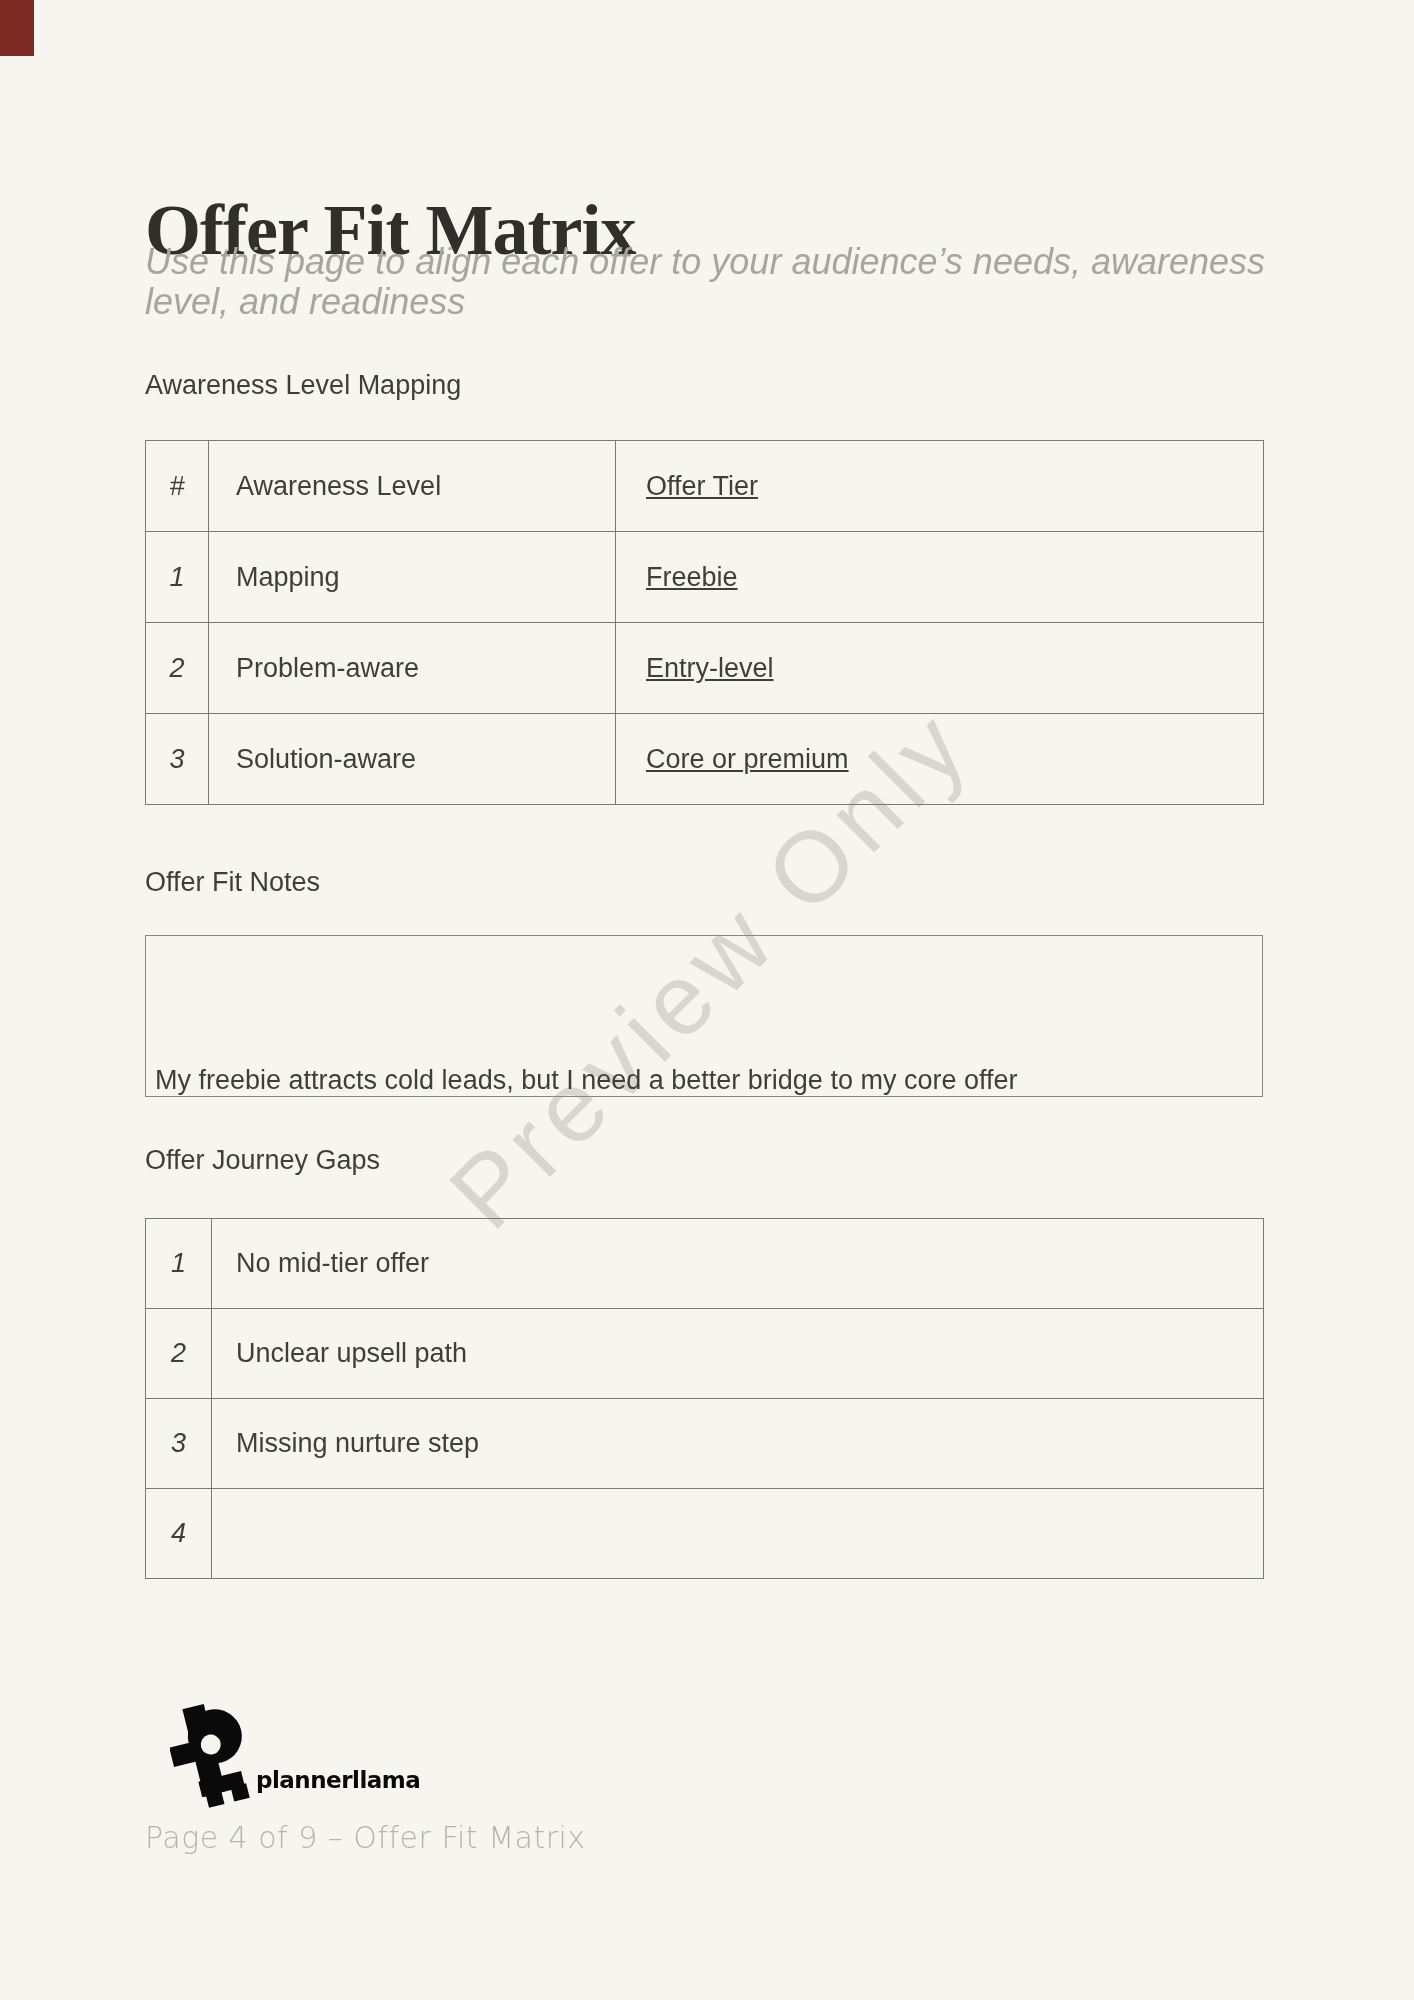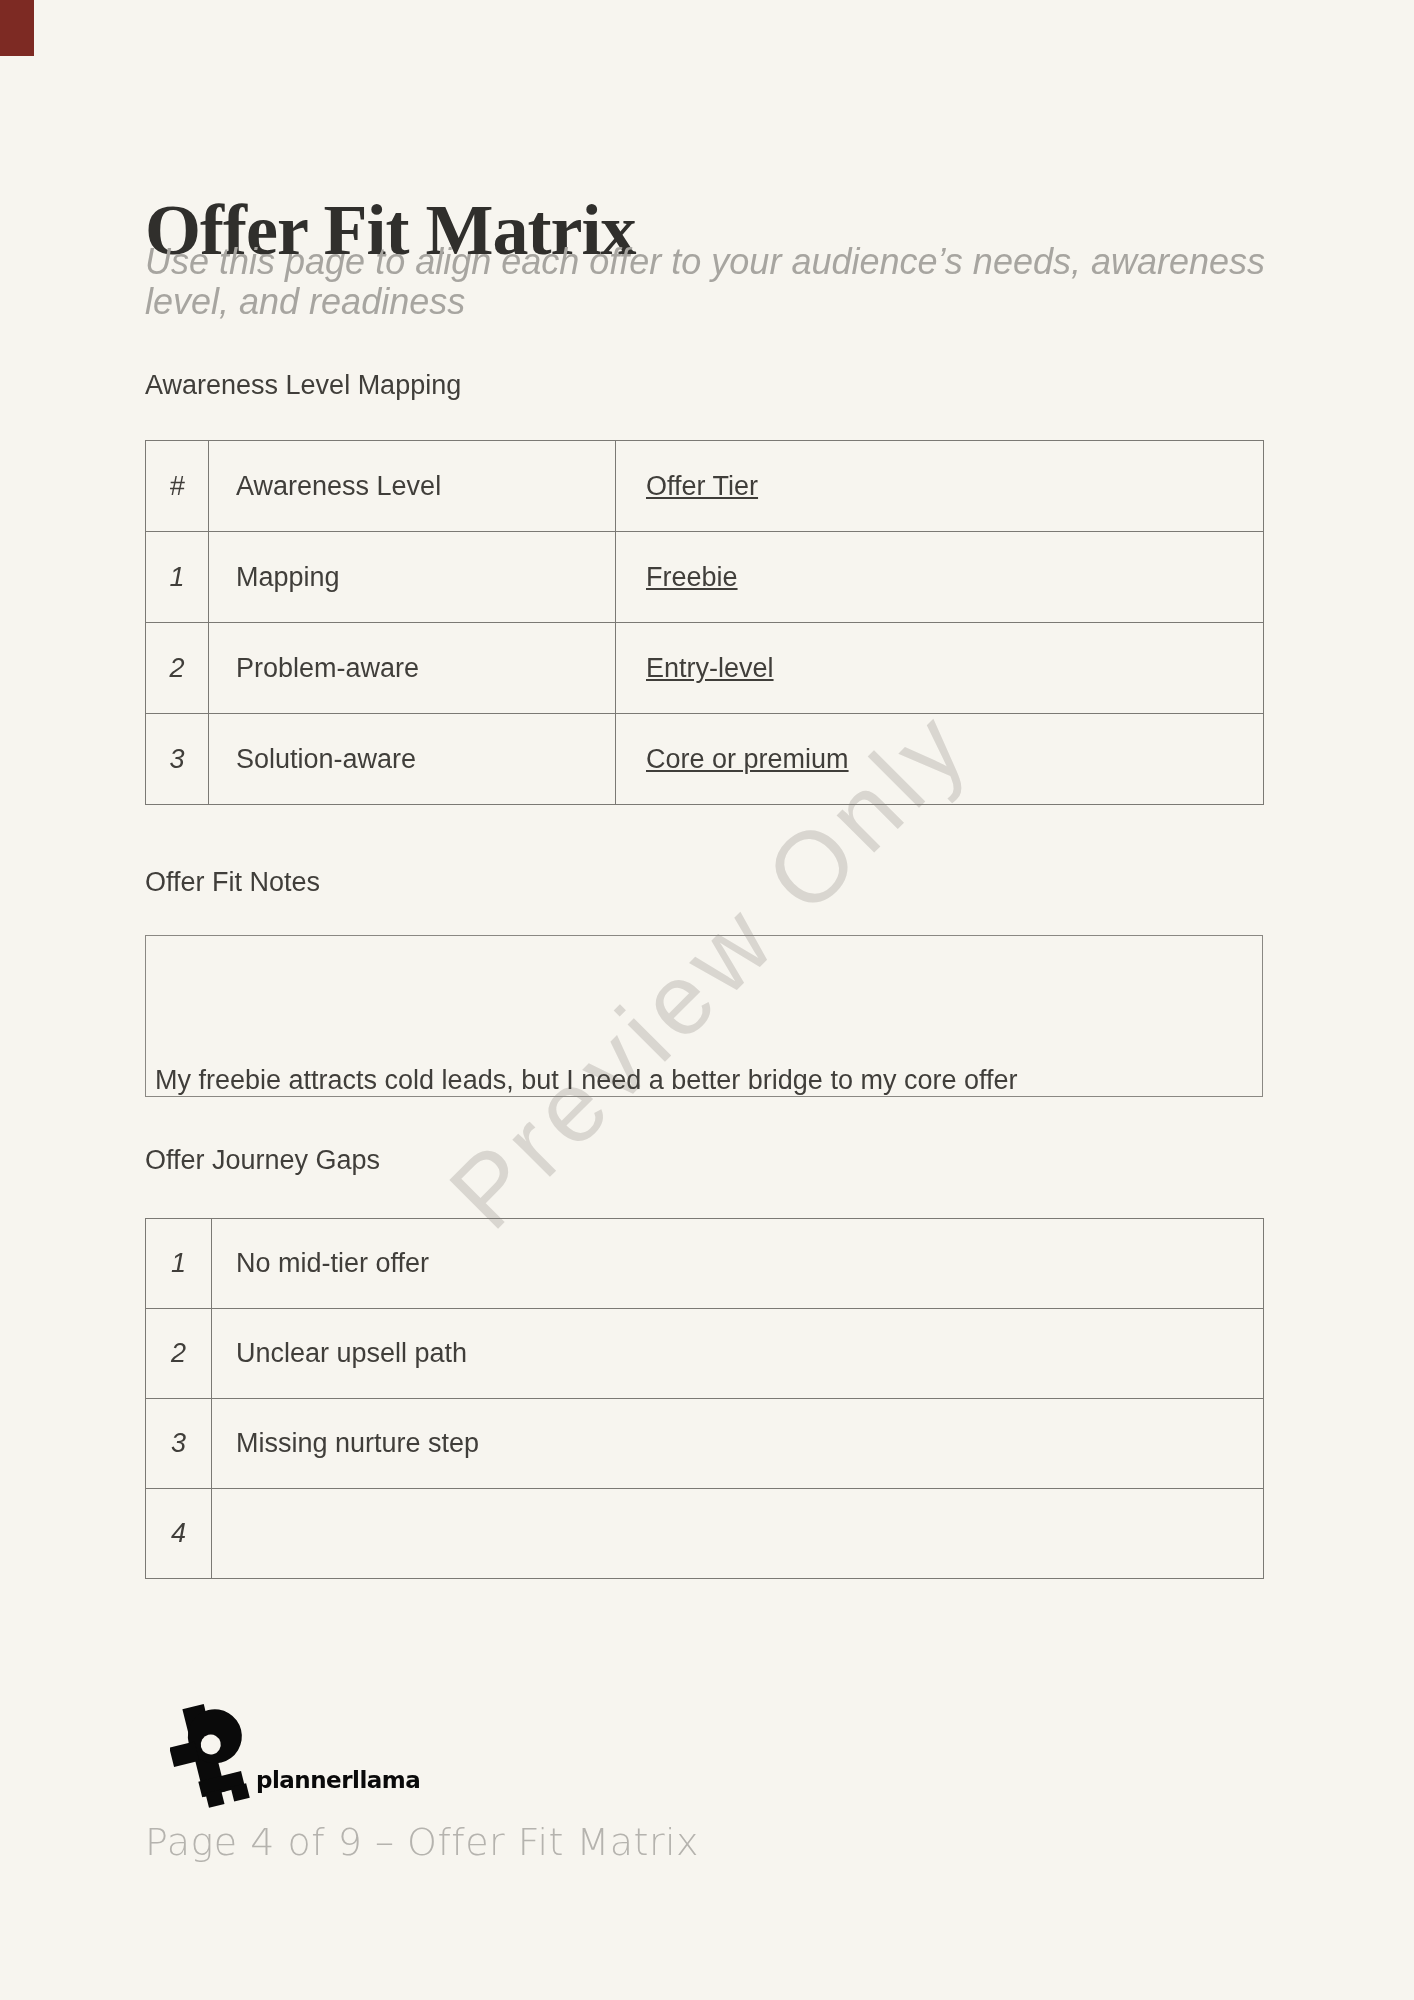--- a/index.html
+++ b/index.html
@@ -49,21 +49,21 @@
     display:flex; align-items:flex-end; padding-left:9px; font-size:27px;
   }
   .logo{position:absolute; left:170px; top:1698px; display:flex; align-items:flex-end;}
   .logo svg{display:block;}
   .logo-text{
     font-family:"DejaVu Sans",sans-serif; font-weight:700; font-size:23px;
     letter-spacing:-0.5px; color:var(--logo); margin-left:2px; margin-bottom:17px;
   }
   .footer{
     position:absolute; left:145px; top:1820px;
-    font-family:"DejaVu Sans",sans-serif; font-weight:300; font-size:38px;
+    font-family:"DejaVu Sans",sans-serif; font-weight:300; font-size:30px;
     letter-spacing:0.5px; color:var(--faint);
   }
 </style>
 </head>
 <body>
 
 <div class="page">
 
   <div class="ribbon"></div>
 

